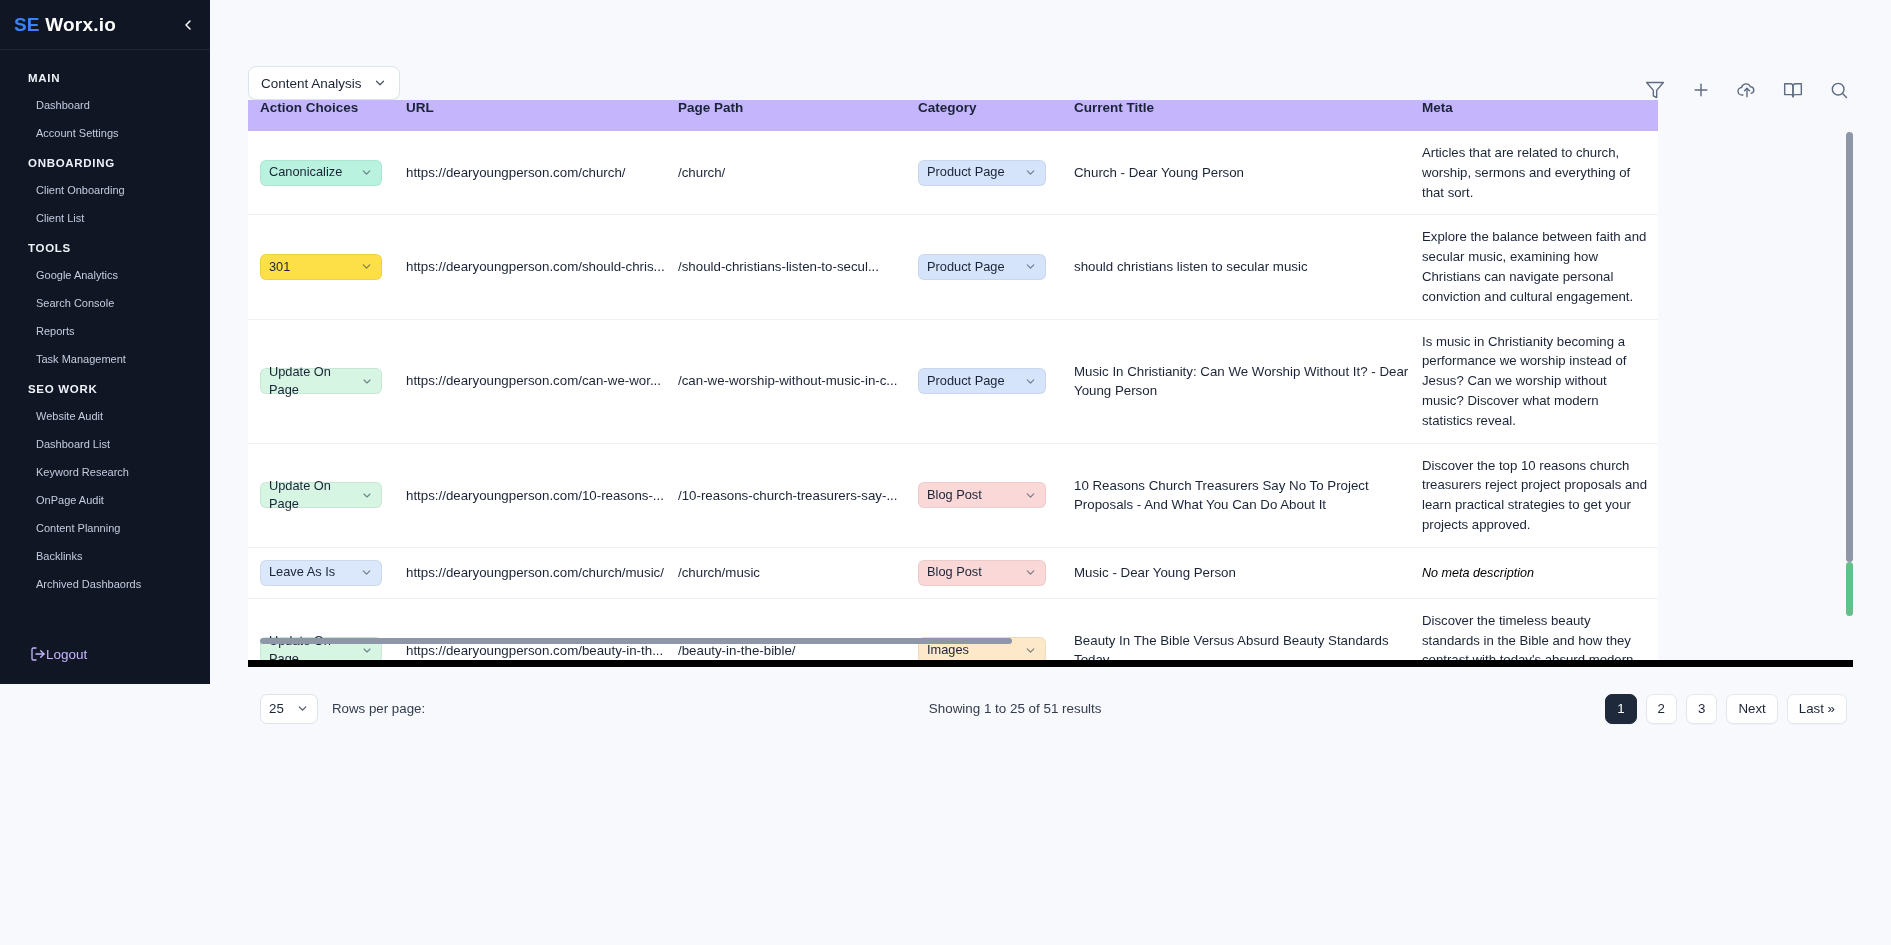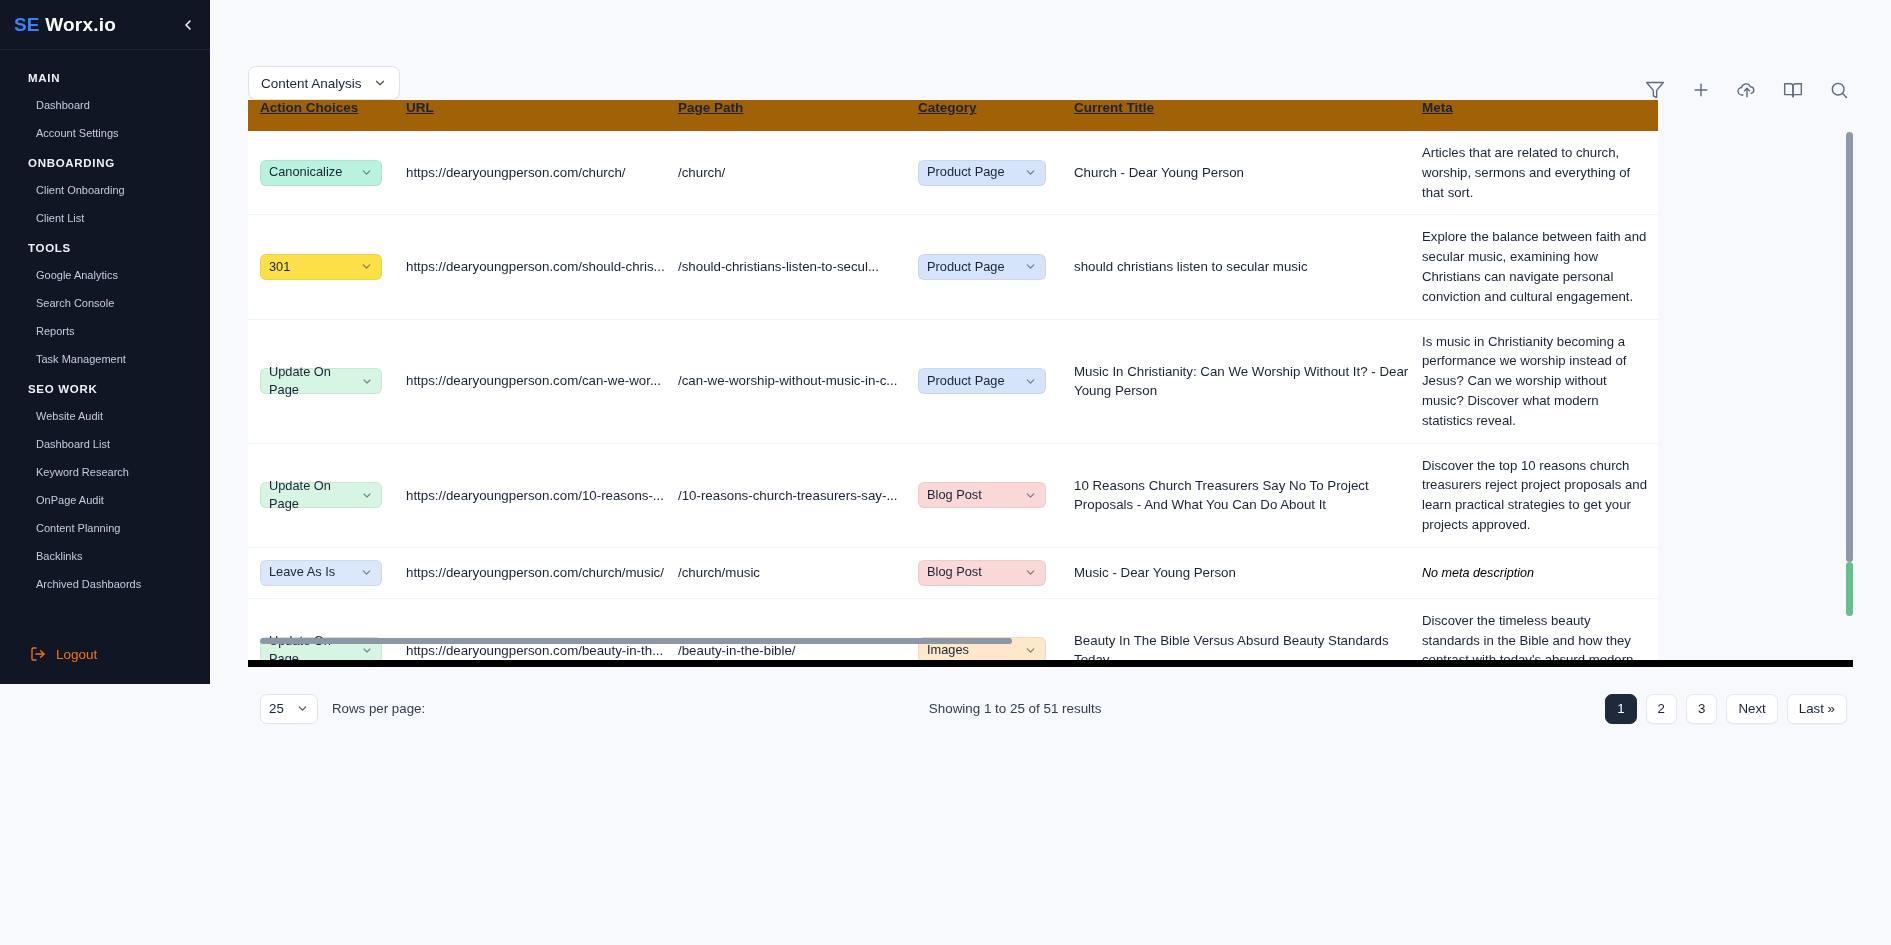--- a/index.html
+++ b/index.html
@@ -36,22 +36,22 @@
   .sb-group-title {
     font-size: 11.5px; font-weight: bold; letter-spacing: .7px;
     color: #eef2f8; padding: 10px 0 7px 28px; text-transform: uppercase;
   }
   .sb-item {
     font-size: 11px; color: #c3cddf;
     padding: 8px 0 8px 36px; cursor: pointer;
     white-space: nowrap;
   }
   .sb-logout {
-    display: flex; align-items: center; gap: 10px;
-    padding: 14px 0 22px 30px; font-size: 13.5px; color: #f97316;
+    display: flex; align-items: center; 
+    padding: 14px 0 22px 30px; font-size: 13.5px; color: #c4b5fd;
     cursor: pointer;
   }
 
   
   .main {
     flex: 1; height: 945px; background: #f7f9fc;
     display: flex; flex-direction: column;
     position: relative; overflow: hidden;
   }
   .toolbar {
@@ -69,21 +69,21 @@
   .tool-icon { width: 20px; height: 20px; color: #5f6b80; cursor: pointer; display: block; }
 
   
   .table-wrap {
     margin: 0 38px; flex: 0 0 auto;
     position: relative; height: 560px; overflow: hidden;
   }
   table.grid { border-collapse: collapse; table-layout: fixed; width: 1410px; }
   table.grid th {
     text-align: left; font-size: 13.5px; font-weight: bold; color: #1b2437;
-    padding: 0 0 16px 0; background: #a16207; text-decoration: underline;
+    padding: 0 0 16px 0; background: #c4b5fd;
   }
   table.grid tbody tr { background: #ffffff; }
   table.grid td {
     font-size: 13.3px; color: #1b2437; vertical-align: middle;
     padding: 12px 10px 12px 0; border-bottom: 1px solid #eef1f6;
     line-height: 1.45;
   }
   table.grid td:first-child, table.grid th:first-child { padding-left: 12px; }
 
   .col-action { width: 158px; }

